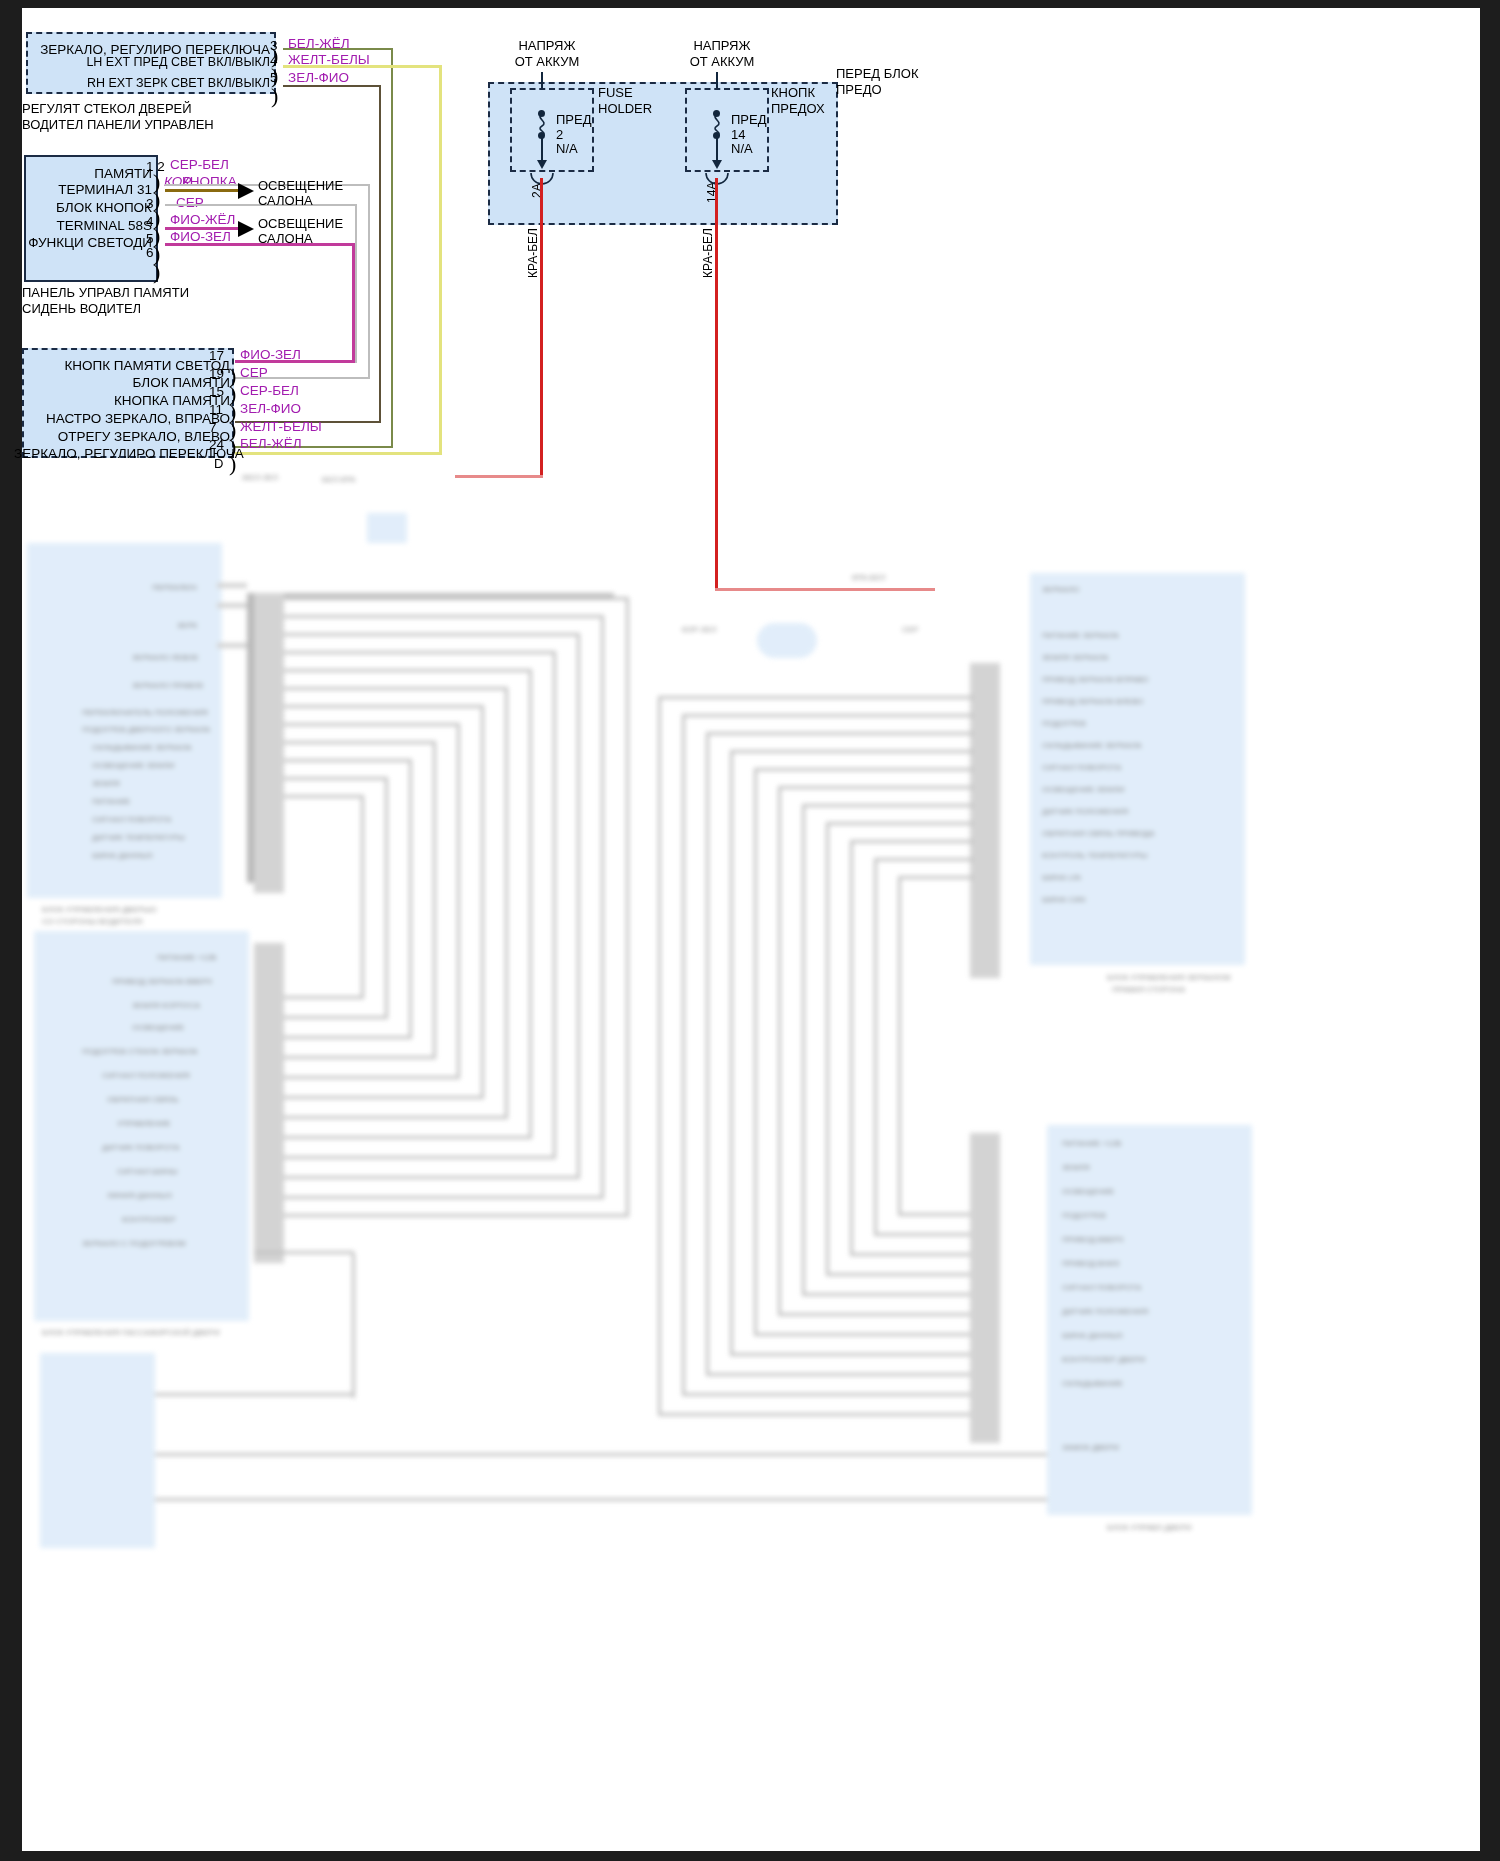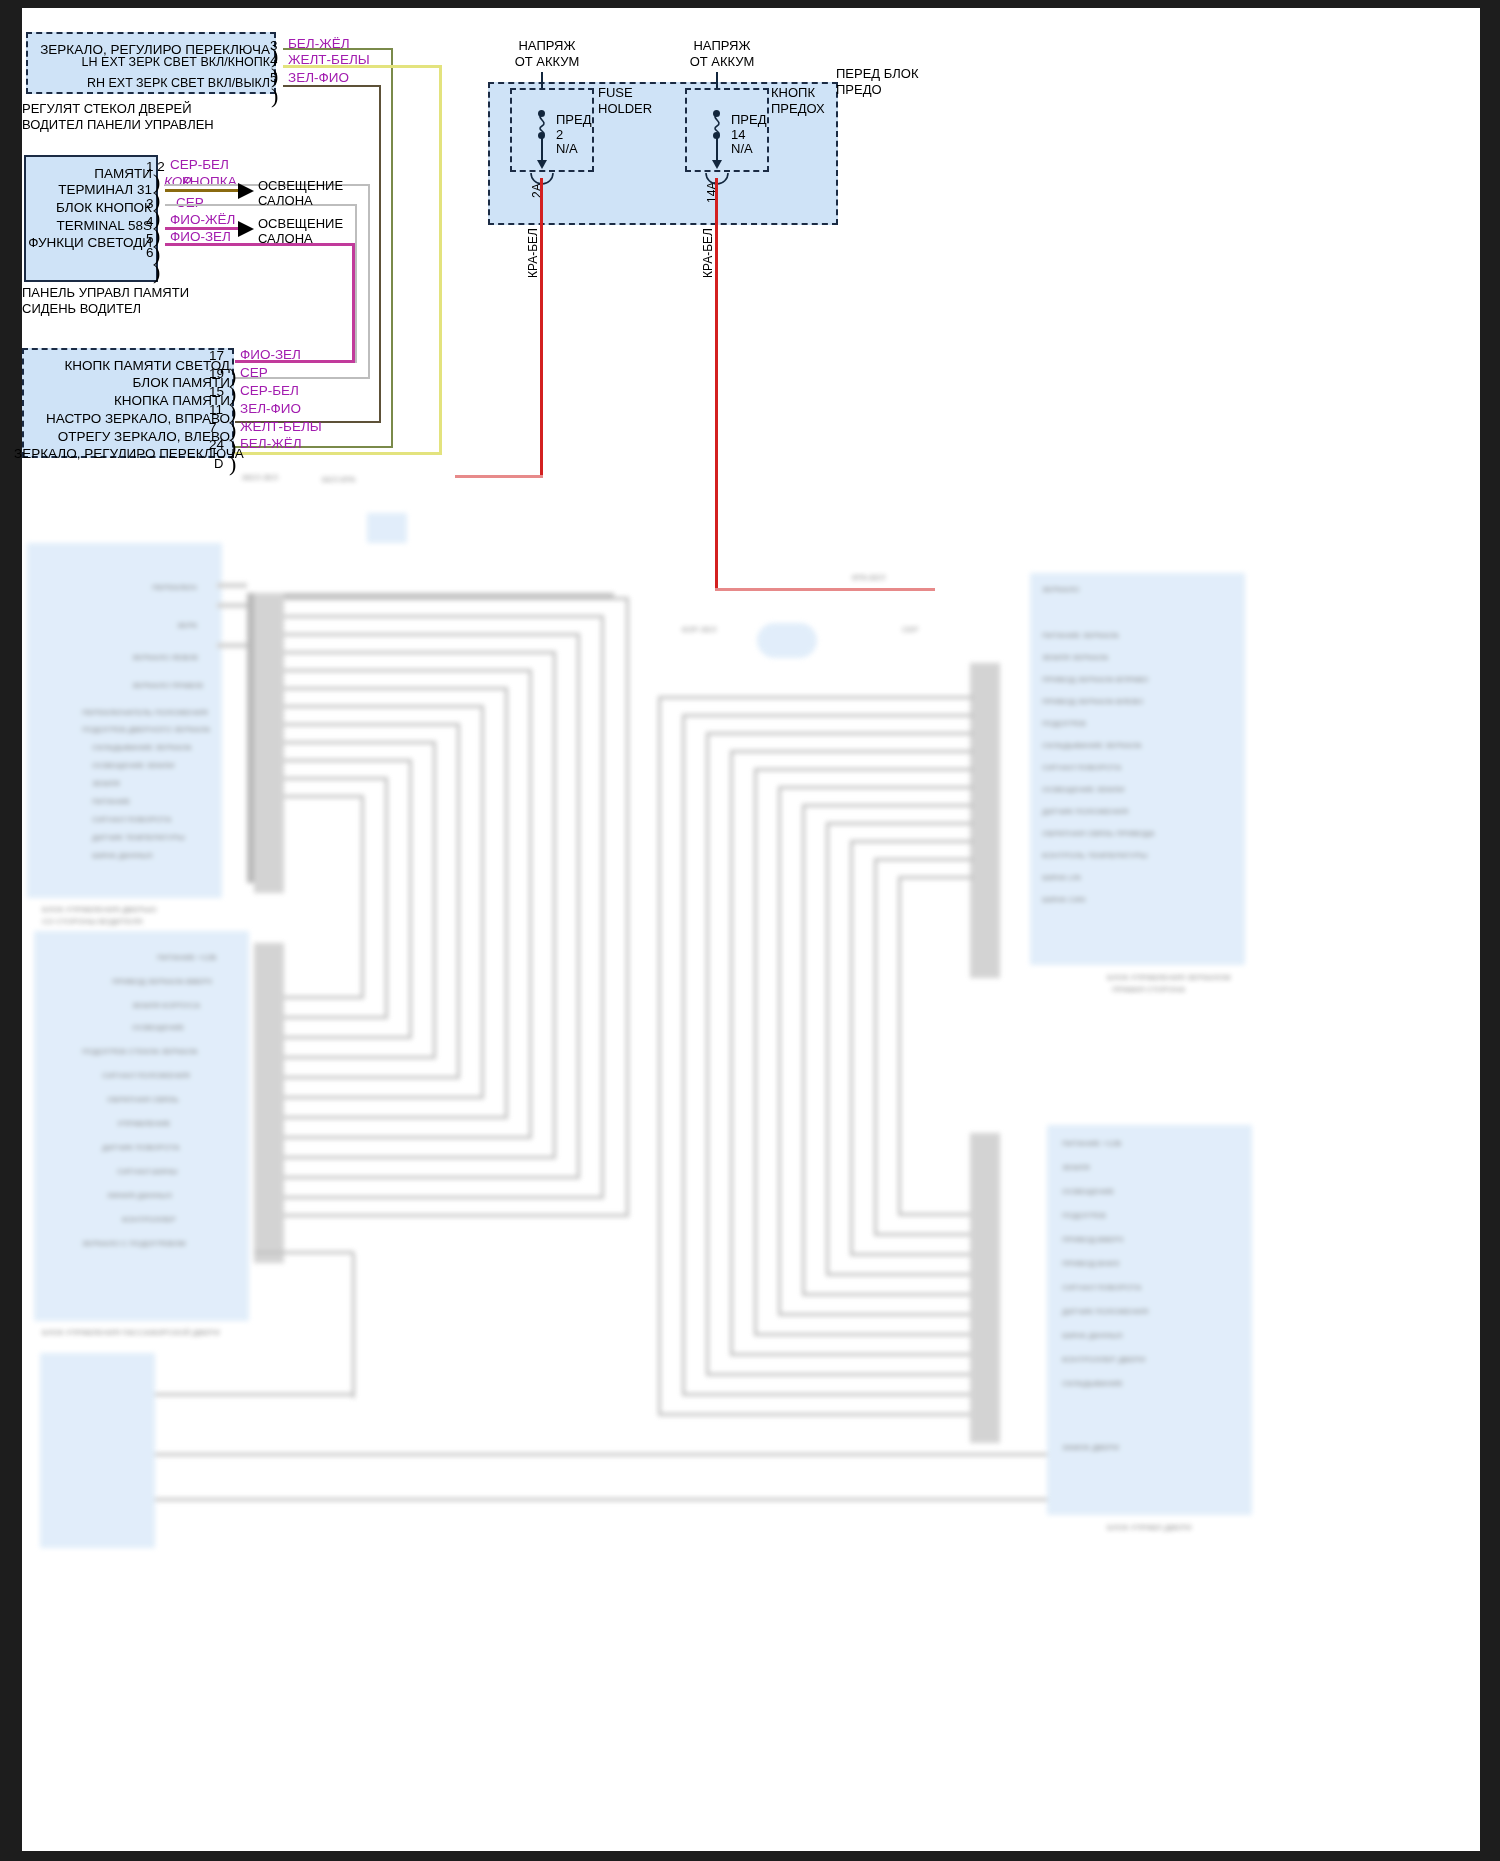--- a/index.html
+++ b/index.html
@@ -52,21 +52,21 @@
 <div id="page">
 
   <div class="frame-l"></div>
   <div class="frame-r"></div>
   <div class="frame-t"></div>
   <div class="frame-b"></div>
 
   <div class="blk dash" style="left:26px;top:32px;width:250px;height:62px;"></div>
 
   <div class="pinlabel" style="left:20px;top:42px;width:250px;">ЗЕРКАЛО, РЕГУЛИРО ПЕРЕКЛЮЧА</div>
-  <div class="pinlabel" style="left:20px;top:55px;width:250px;font-size:12.5px;">LH EXT ЗЕРК СВЕТ ВКЛ/КНОПК</div>
+  <div class="pinlabel" style="left:20px;top:55px;width:250px;font-size:12.5px;">LH EXT ПРЕД СВЕТ ВКЛ/ВЫКЛ</div>
   <div class="pinlabel" style="left:20px;top:76px;width:250px;font-size:12.5px;">RH EXT ЗЕРК СВЕТ ВКЛ/ВЫКЛ</div>
 
   <div class="conn" style="left:271px;top:50px;">)</div>
   <div class="conn" style="left:271px;top:70px;">)</div>
   <div class="conn" style="left:271px;top:90px;">)</div>
 
   <div class="pinnum" style="left:270px;top:38px;">3</div>
   <div class="pinnum" style="left:270px;top:53px;">4</div>
   <div class="pinnum" style="left:270px;top:70px;">5</div>
 

